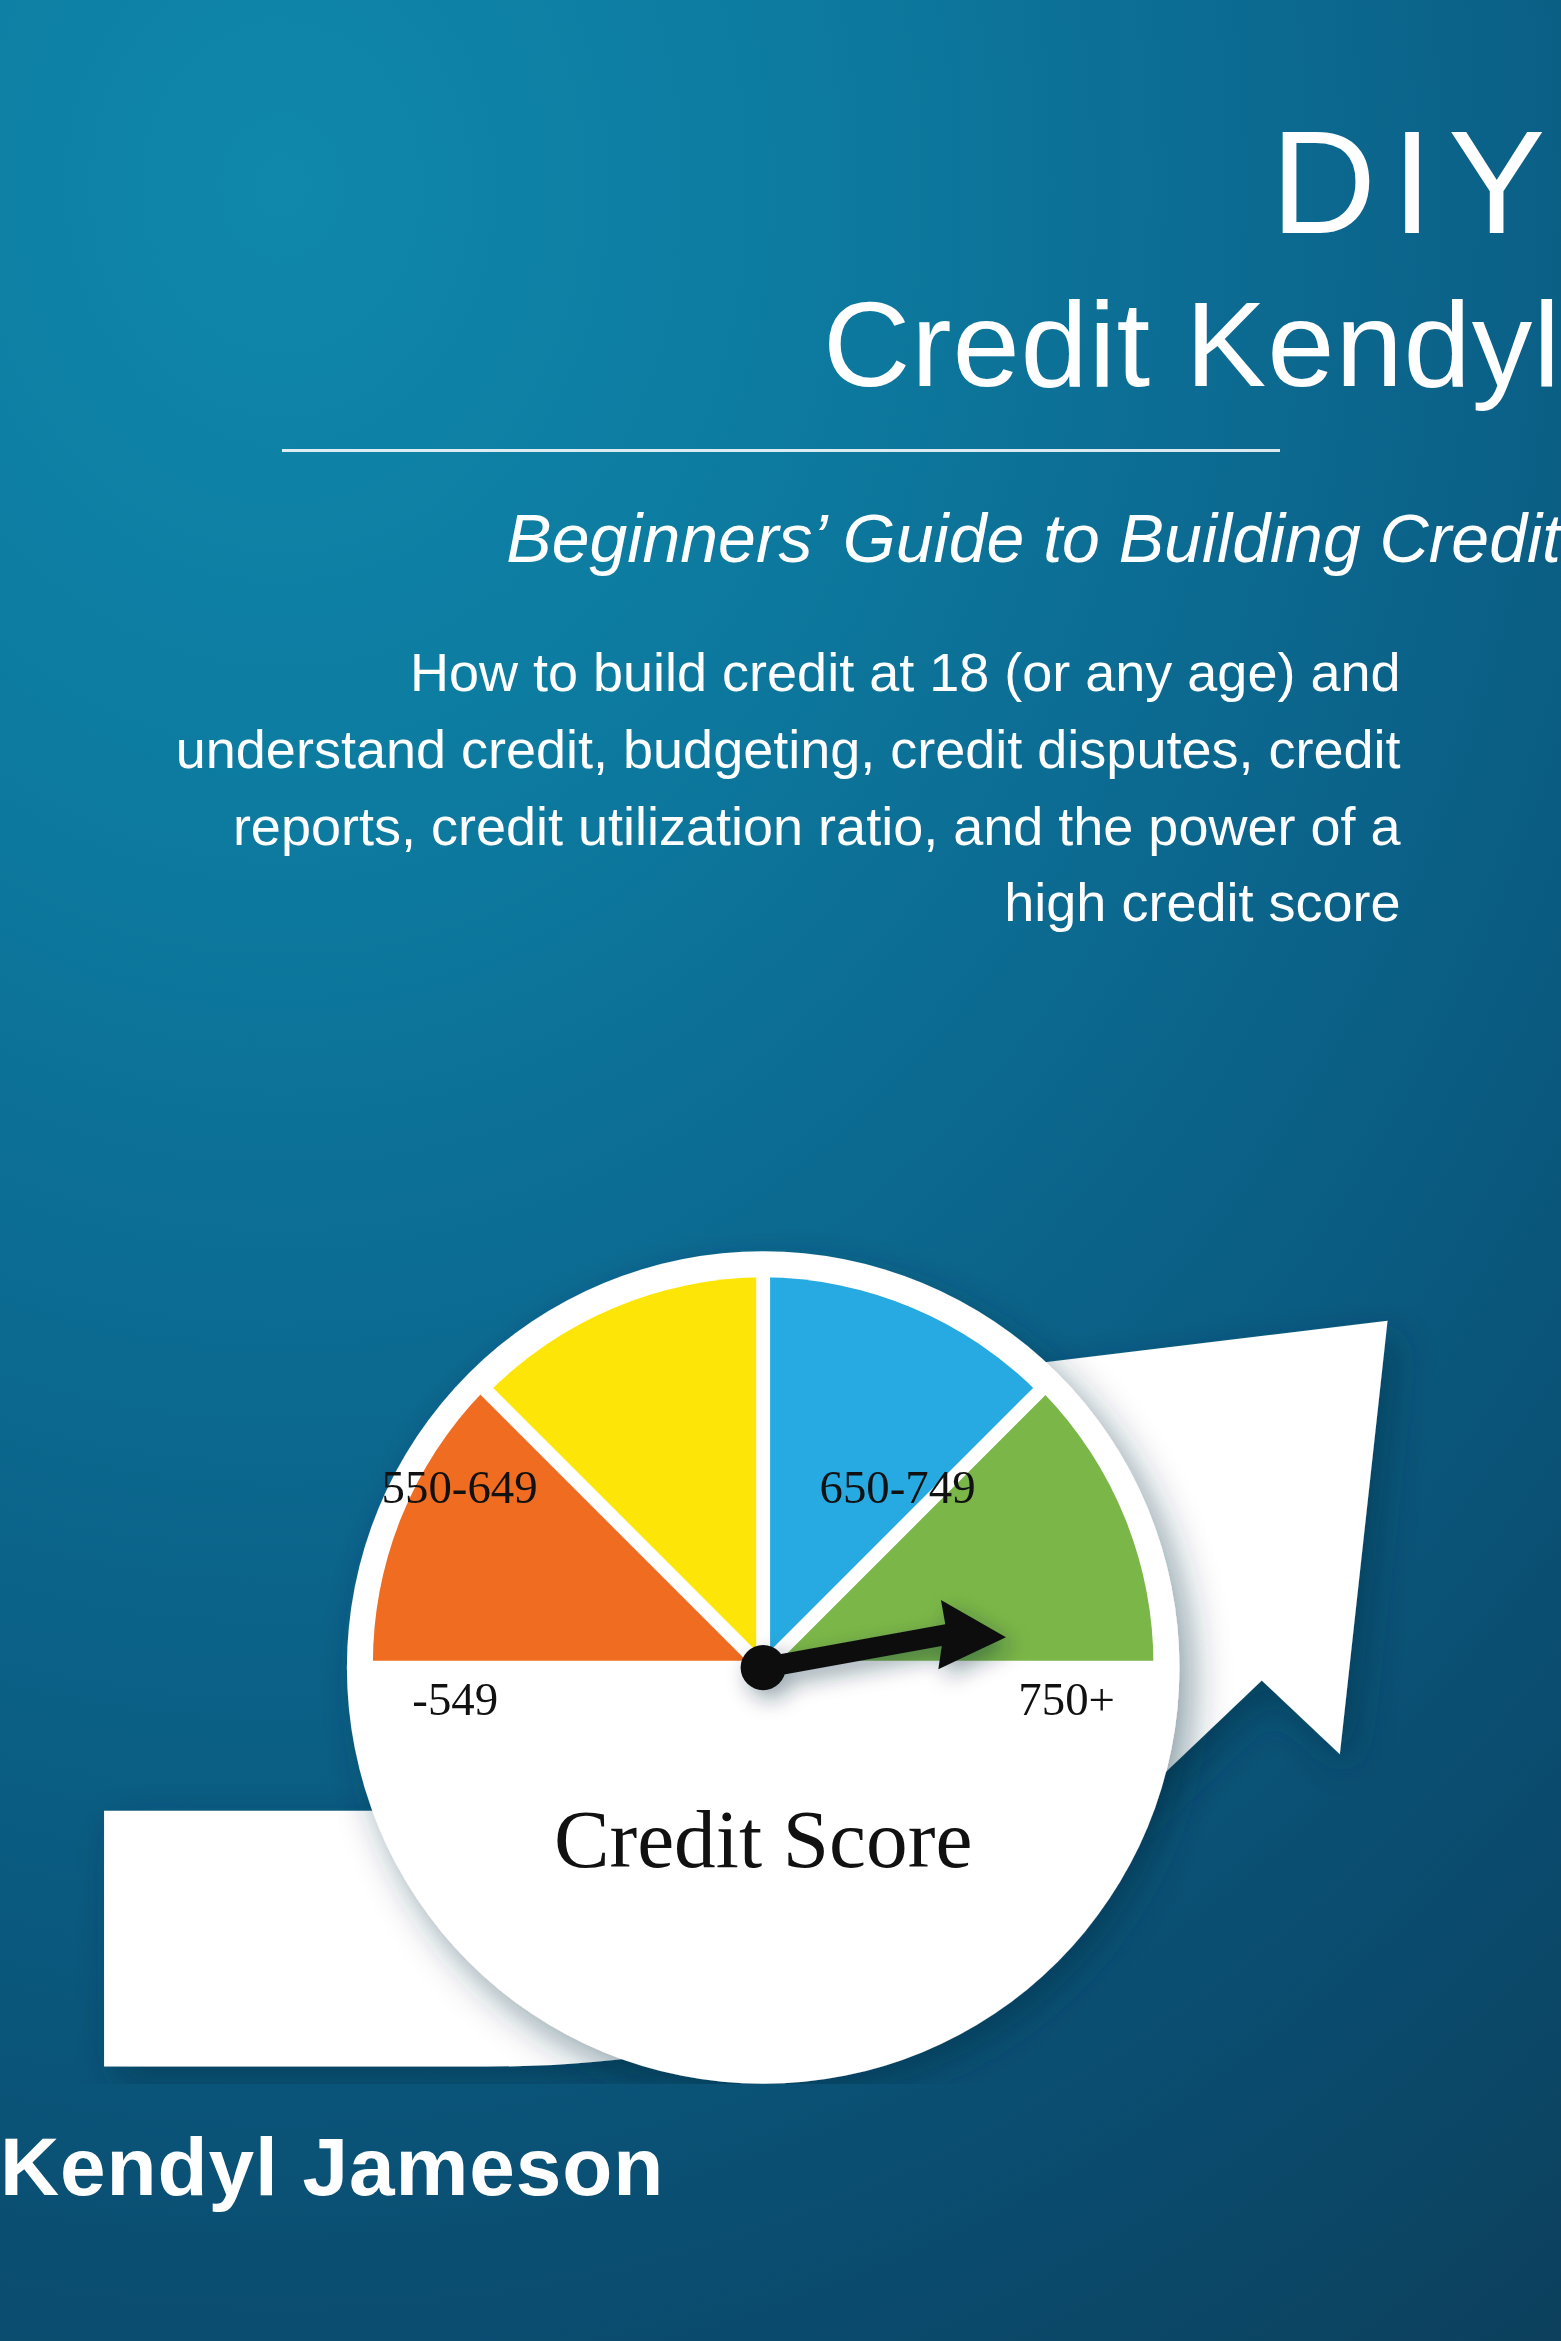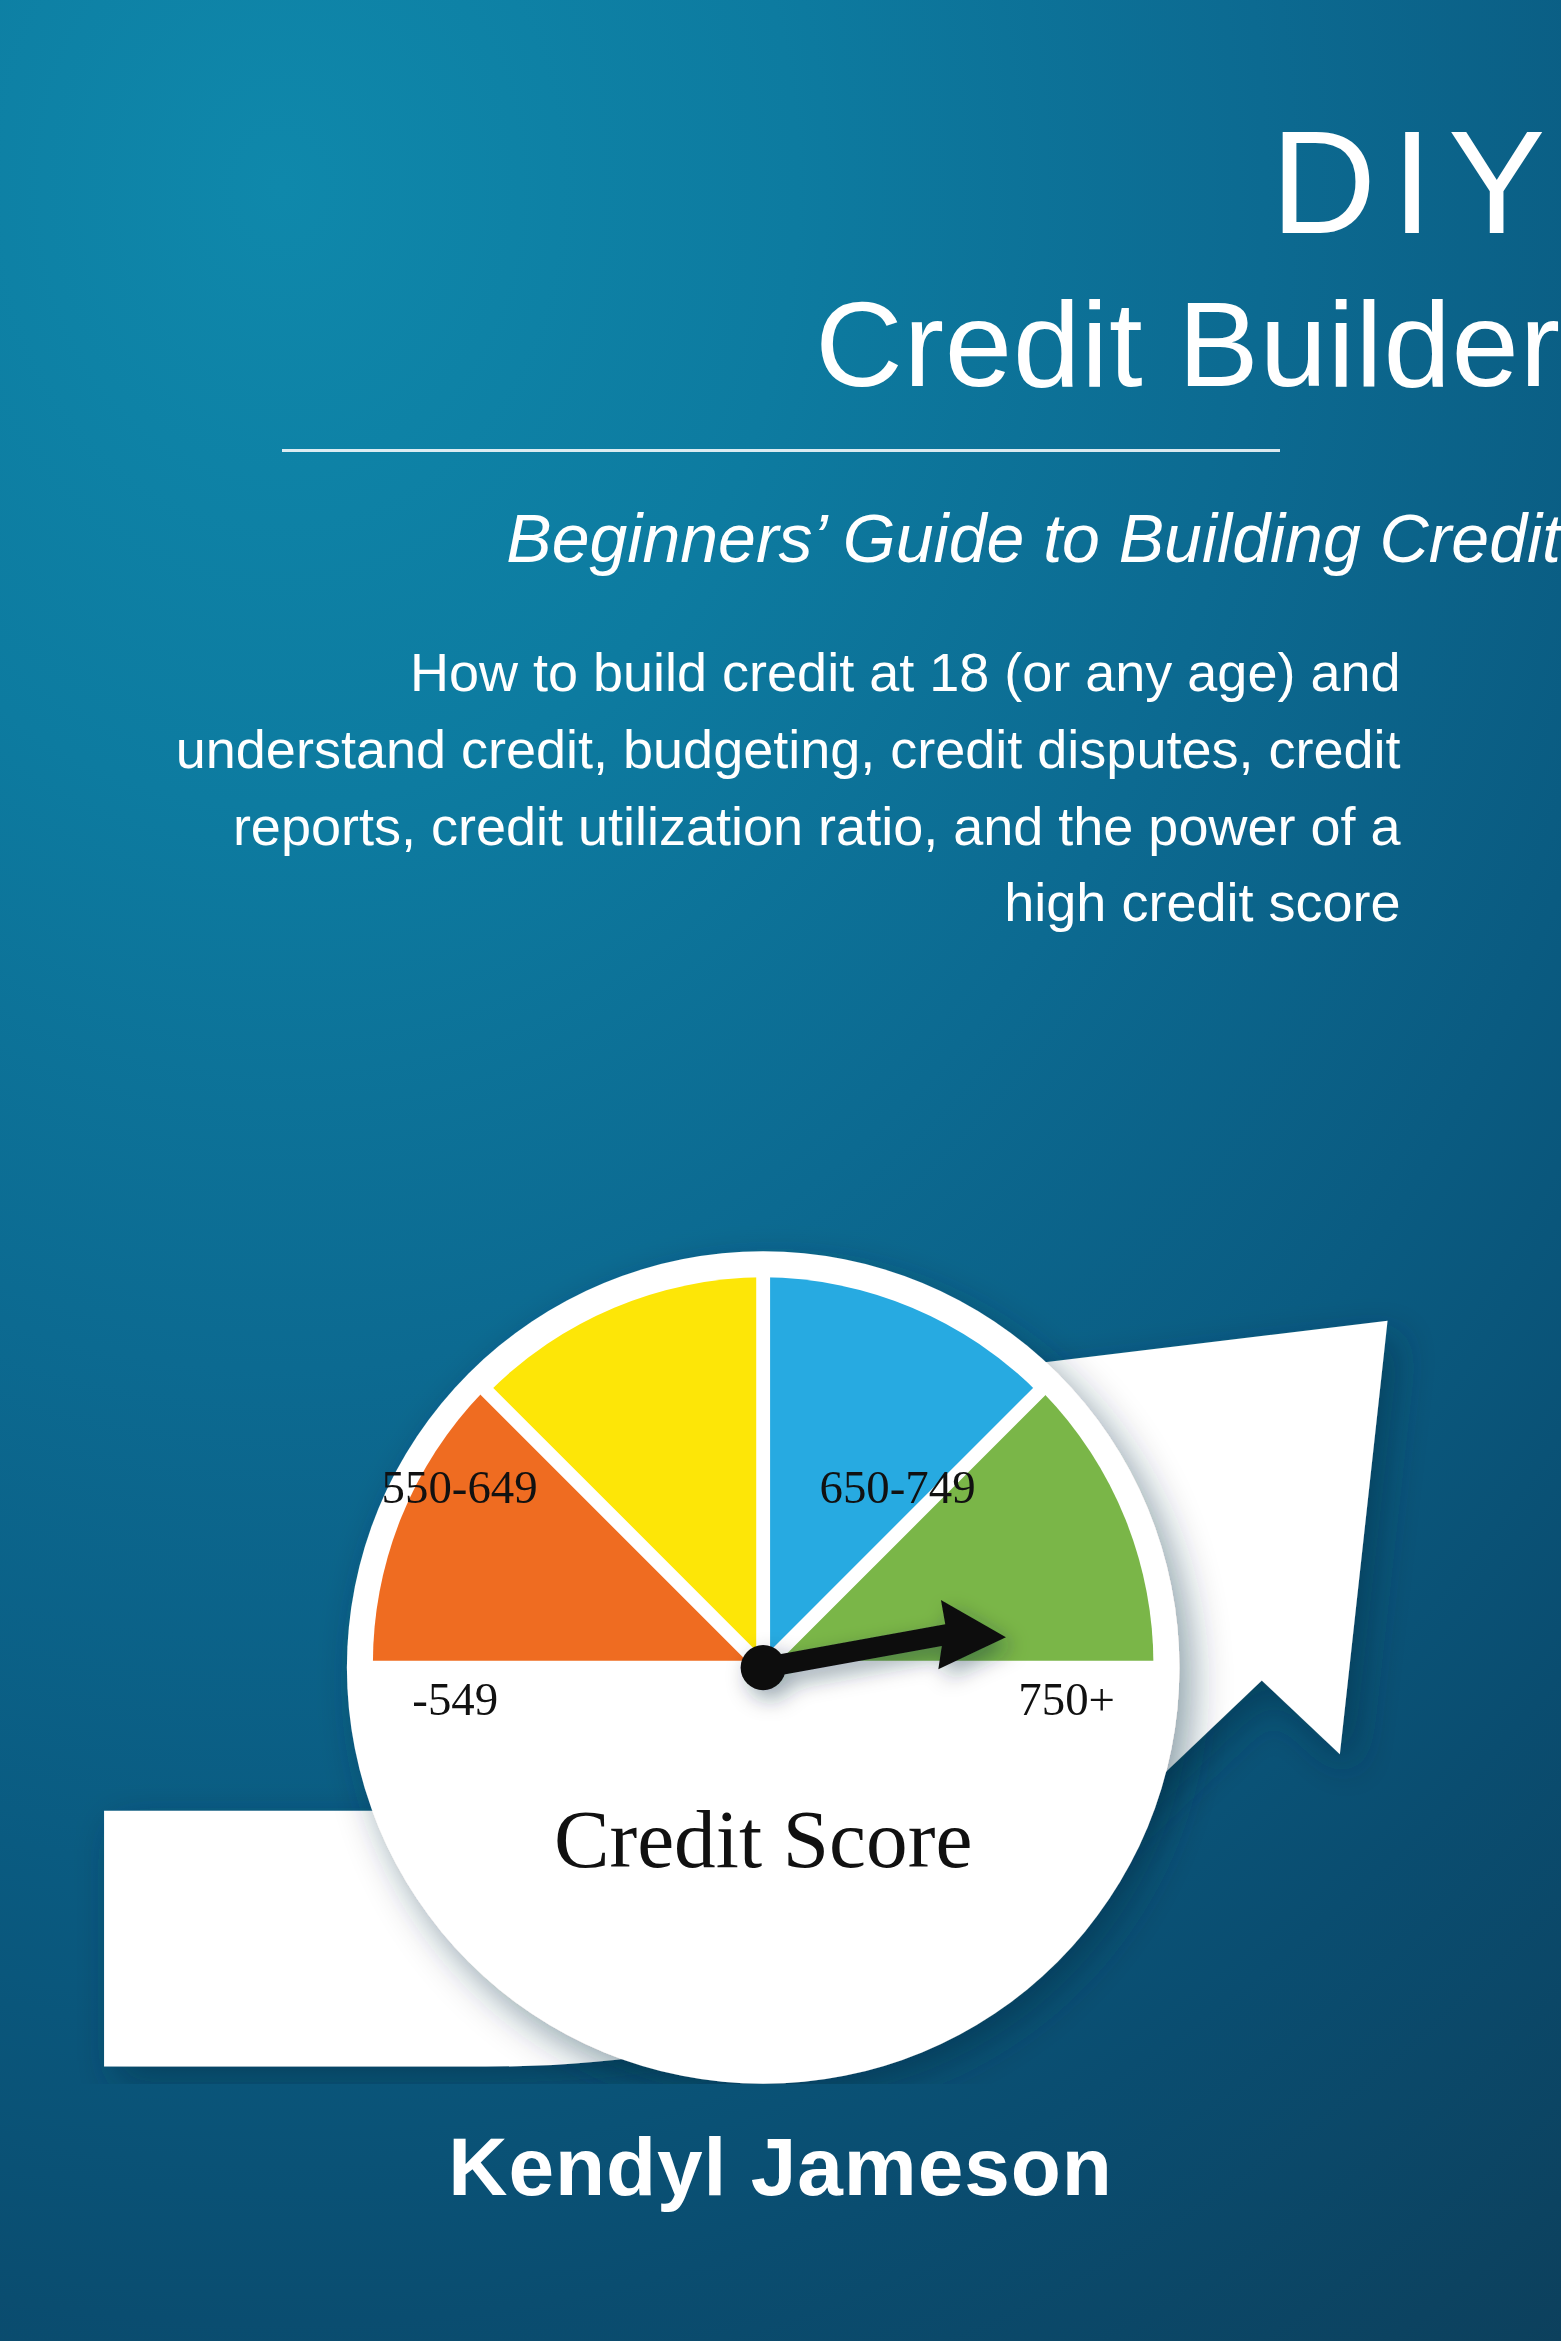--- a/index.html
+++ b/index.html
@@ -60,21 +60,21 @@
     line-height: 1.42;
     font-weight: 400;
     color: #ffffff;
   }
   
   .author {
     position: absolute;
     bottom: 128px;
     left: 0;
     width: 100%;
-    text-align: center;
+    text-align: left;
     color: #ffffff;
     font-size: 82px;
     font-weight: 700;
     letter-spacing: 0.9px;
   }
   
   .art {
     position: absolute;
     left: 0;
     top: 939px;
@@ -83,21 +83,21 @@
   }
   .art svg { display: block; }
 </style>
 </head>
 <body>
 
 <div id="cover">
 
   <div class="title-block">
     <h1 class="title-main">DIY</h1>
-    <h1 class="title-sub">Credit Builder</h1>
+    <h1 class="title-sub">Credit Kendyl</h1>
     <div class="title-rule"></div>
     <div class="subtitle">Beginners’ Guide to Building Credit</div>
     <div class="blurb">How to build credit at 18 (or any age) and understand credit, budgeting, credit disputes, credit reports, credit utilization ratio, and the power of a high credit score</div>
   </div>
 
   <div class="art">
     <svg width="1561" height="1145" viewBox="0 0 1800 1320" xmlns="http://www.w3.org/2000/svg">
       <defs>
         <filter id="softshadow" x="-30%" y="-30%" width="170%" height="170%">
           <feDropShadow dx="14" dy="18" stdDeviation="22" flood-color="#062c3f" flood-opacity="0.45"></feDropShadow>

